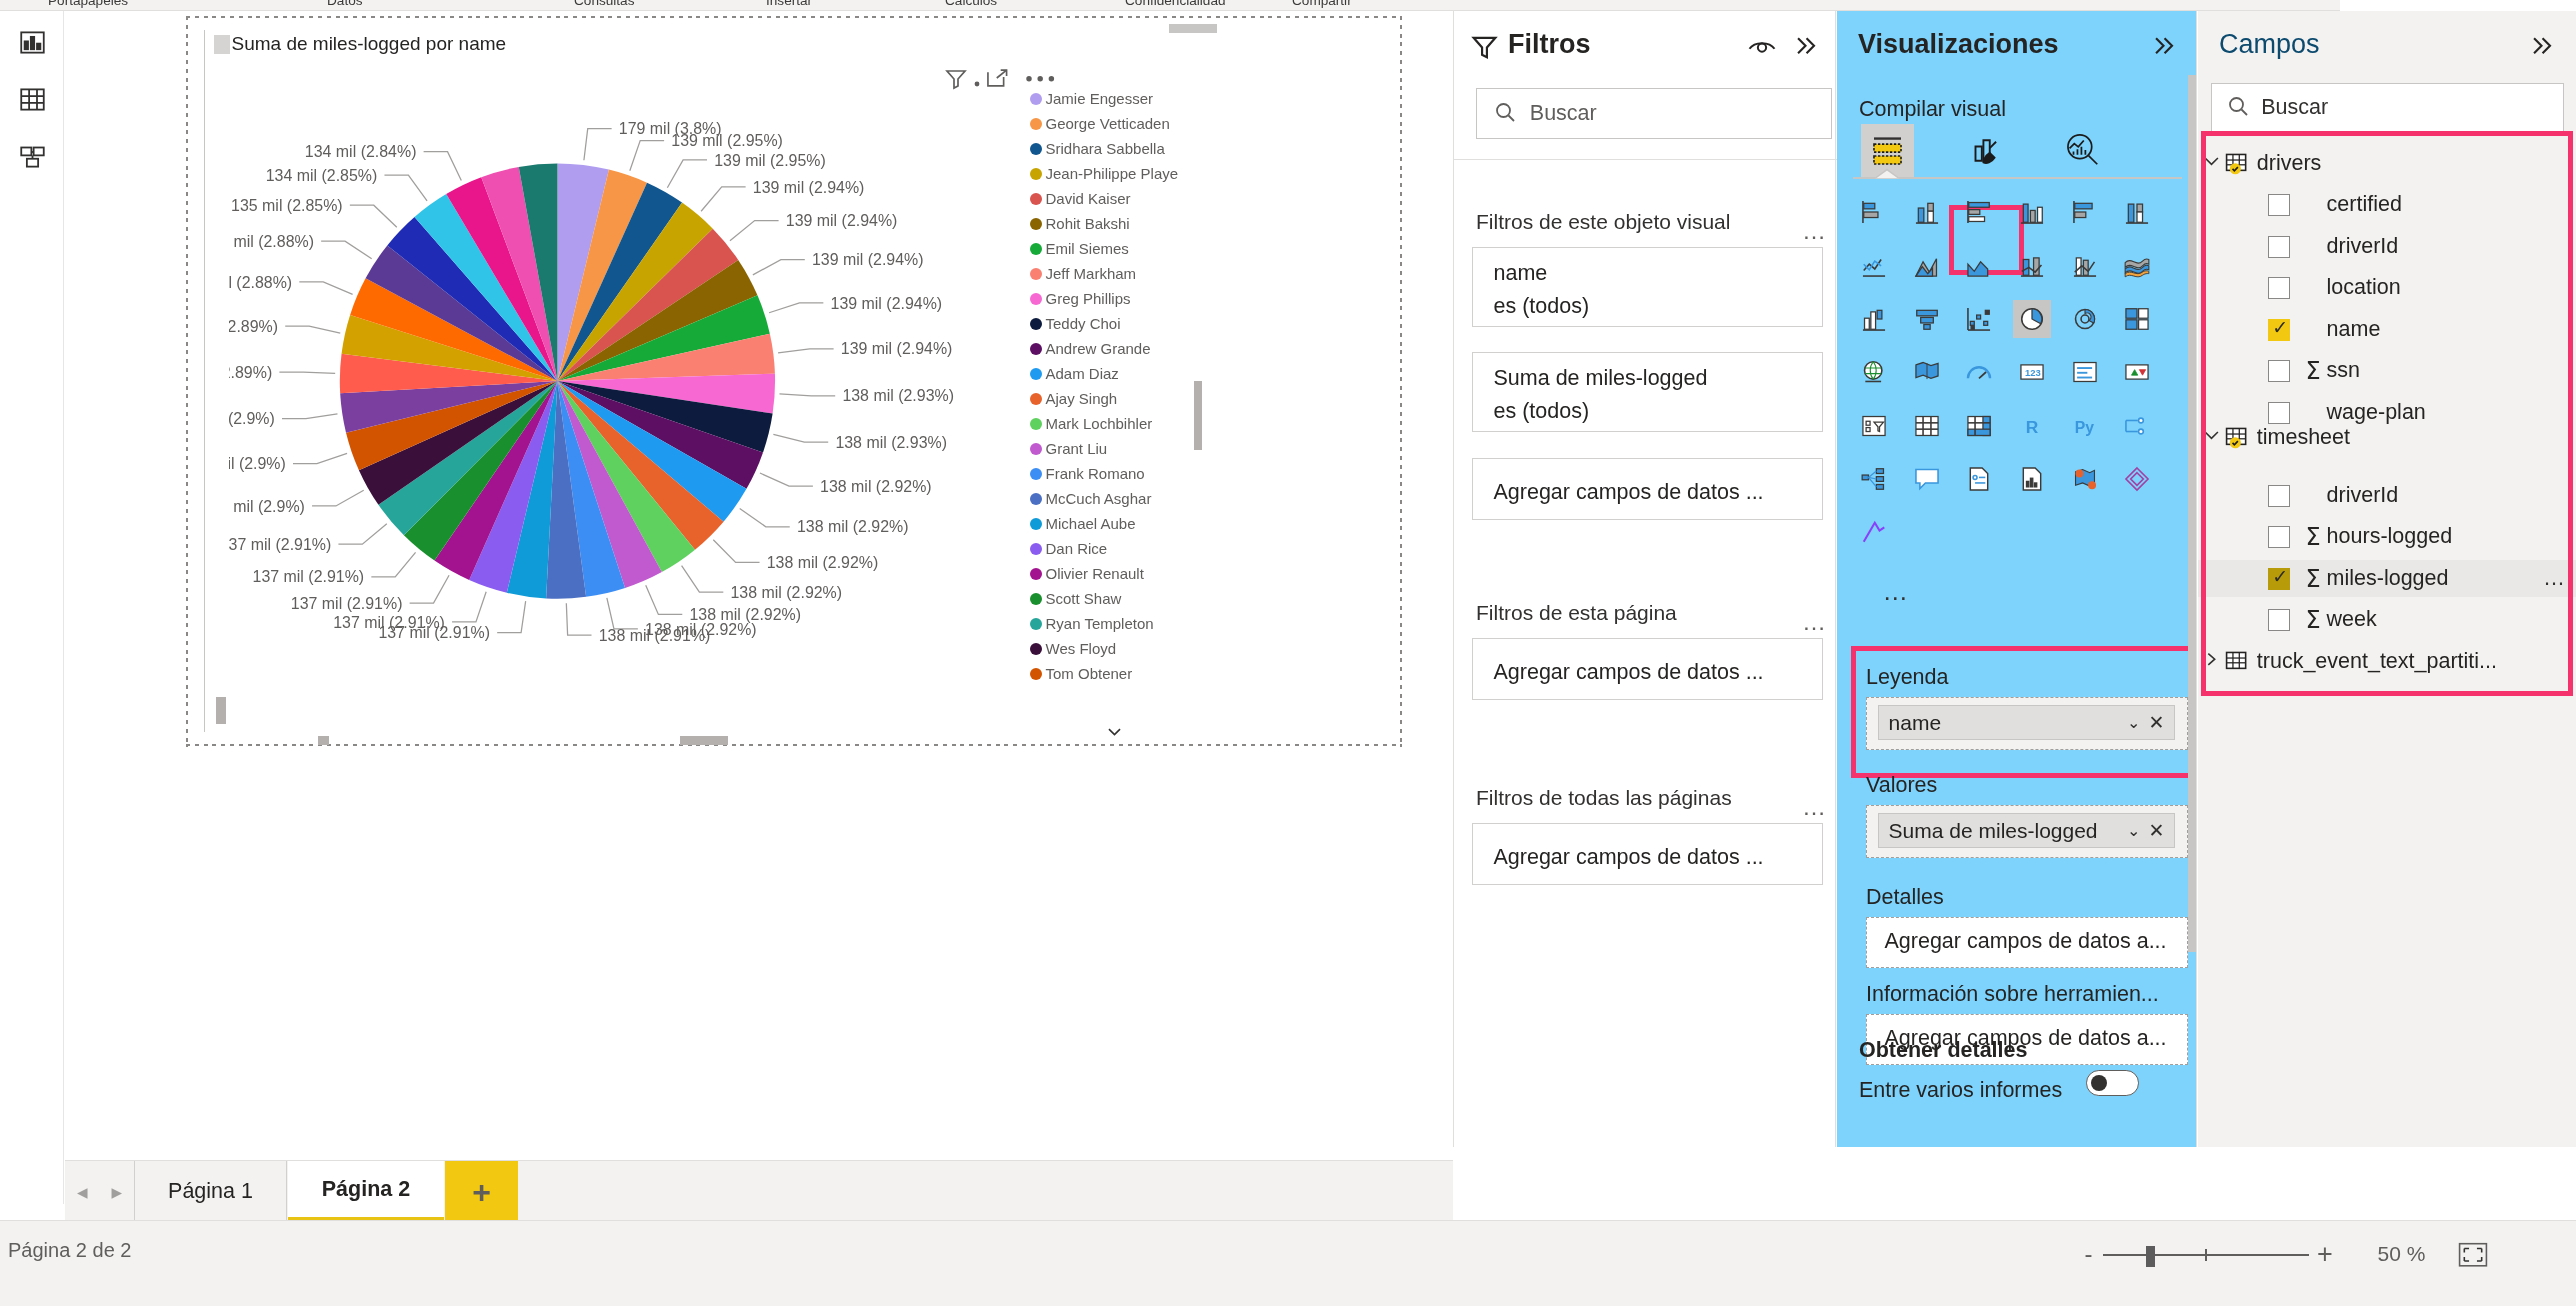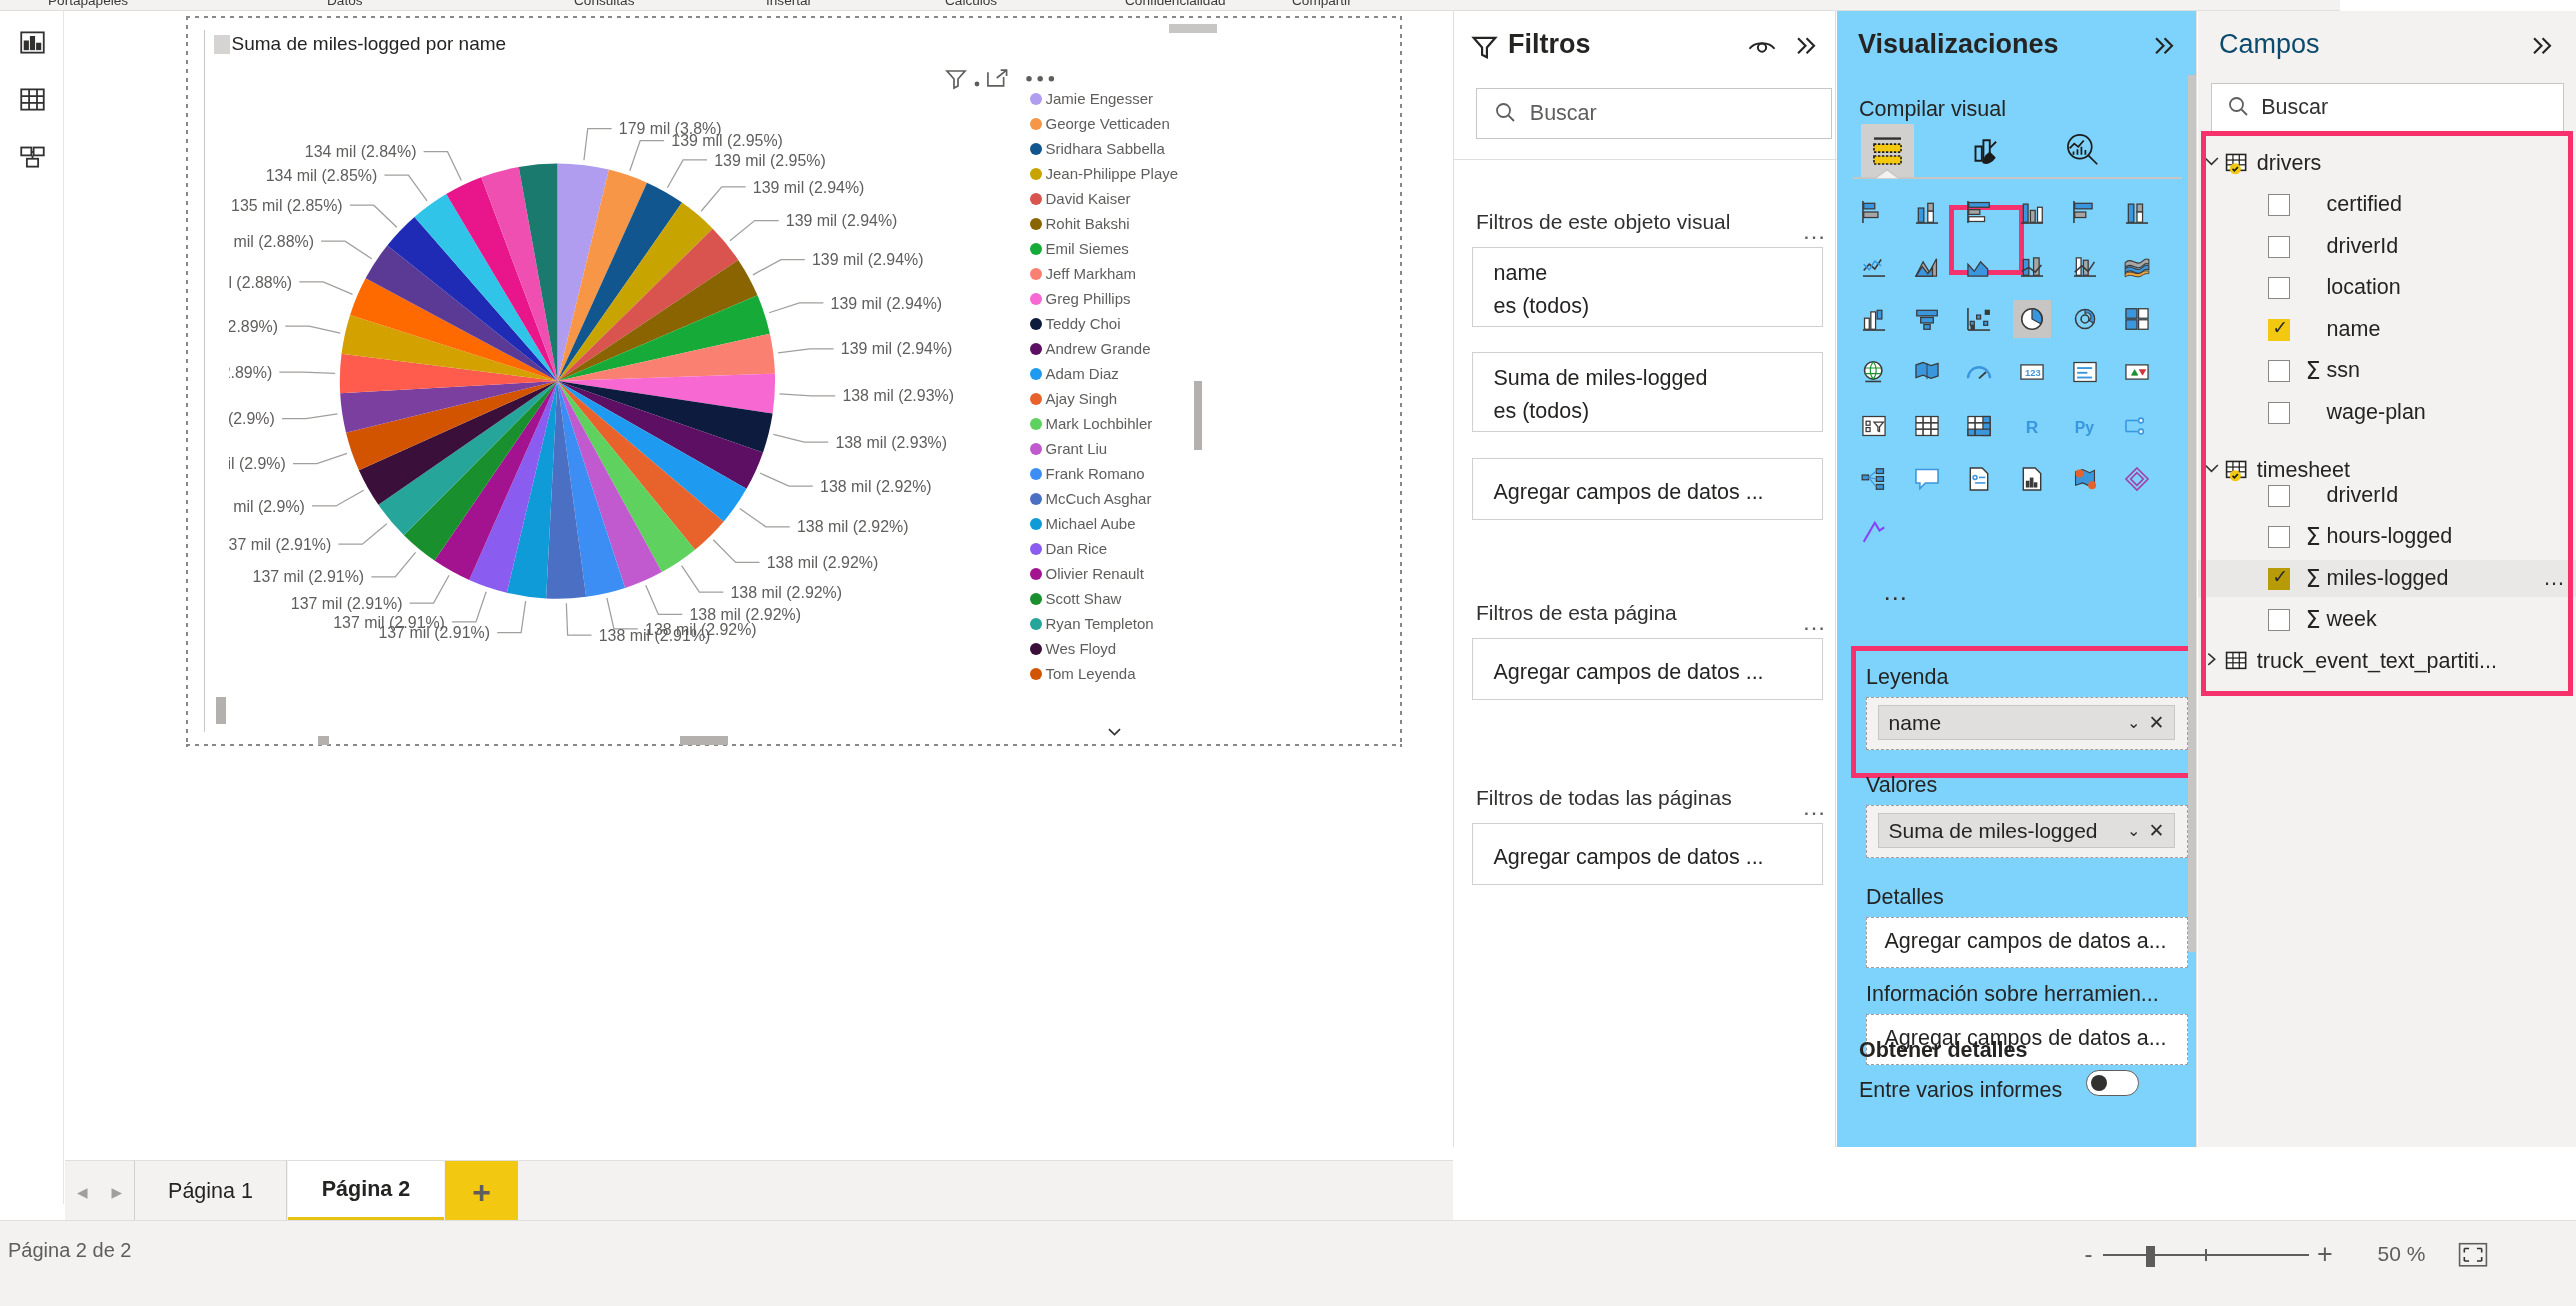--- a/index.html
+++ b/index.html
@@ -427,21 +427,21 @@
             <div class="legend-row">
               <span class="legend-dot" style="background: rgb(38, 166, 154);"></span>
               <span class="legend-label">Ryan Templeton</span>
             </div>
             <div class="legend-row">
               <span class="legend-dot" style="background: rgb(58, 15, 58);"></span>
               <span class="legend-label">Wes Floyd</span>
             </div>
             <div class="legend-row">
               <span class="legend-dot" style="background: rgb(211, 84, 0);"></span>
-              <span class="legend-label">Tom Leyenda</span>
+              <span class="legend-label">Tom Obtener</span>
             </div>
           </div>
         <div id="legend-scroll-track"></div>
         <div id="legend-scroll-thumb"></div>
         <div id="legend-caret">
           <svg width="19" height="19" viewBox="0 0 24 24" fill="none" stroke="#323130" stroke-width="2">
             <path d="M5 9l7 7 7-7"></path>
           </svg>
         </div>
 
@@ -960,21 +960,21 @@
       <div class="field-item-row" style="top: 341px;">
         <span class="cb"></span>
         <span class="sigma">Σ</span>
         <span class="fname">ssn</span>
       </div>
       <div class="field-item-row" style="top: 383px;">
         <span class="cb"></span>
         <span class="sigma"></span>
         <span class="fname">wage-plan</span>
       </div>
-      <div class="field-table-row" style="top: 441px; text-align: center;">
+      <div class="field-table-row" style="top: 408px; text-align: center;">
         <span class="chev"><svg width="21" height="14.4" viewBox="0 0 26 18" fill="none" stroke="#323130" stroke-width="2">
             <path d="M5 5l8 8 8-8"></path>
           </svg></span>
         <span class="tbl-icon"><svg width="27" height="24" viewBox="0 0 34 30">
             <rect x="2" y="3" width="24" height="20" fill="#fff" stroke="#252423" stroke-width="2"></rect>
             <line x1="2" y1="10" x2="26" y2="10" stroke="#252423" stroke-width="1.6"></line>
             <line x1="2" y1="16" x2="26" y2="16" stroke="#252423" stroke-width="1.6"></line>
             <line x1="10" y1="3" x2="10" y2="23" stroke="#252423" stroke-width="1.6"></line>
             <line x1="18" y1="3" x2="18" y2="23" stroke="#252423" stroke-width="1.6"></line>
             <circle cx="13" cy="21" r="7" fill="#f2c811"></circle>

